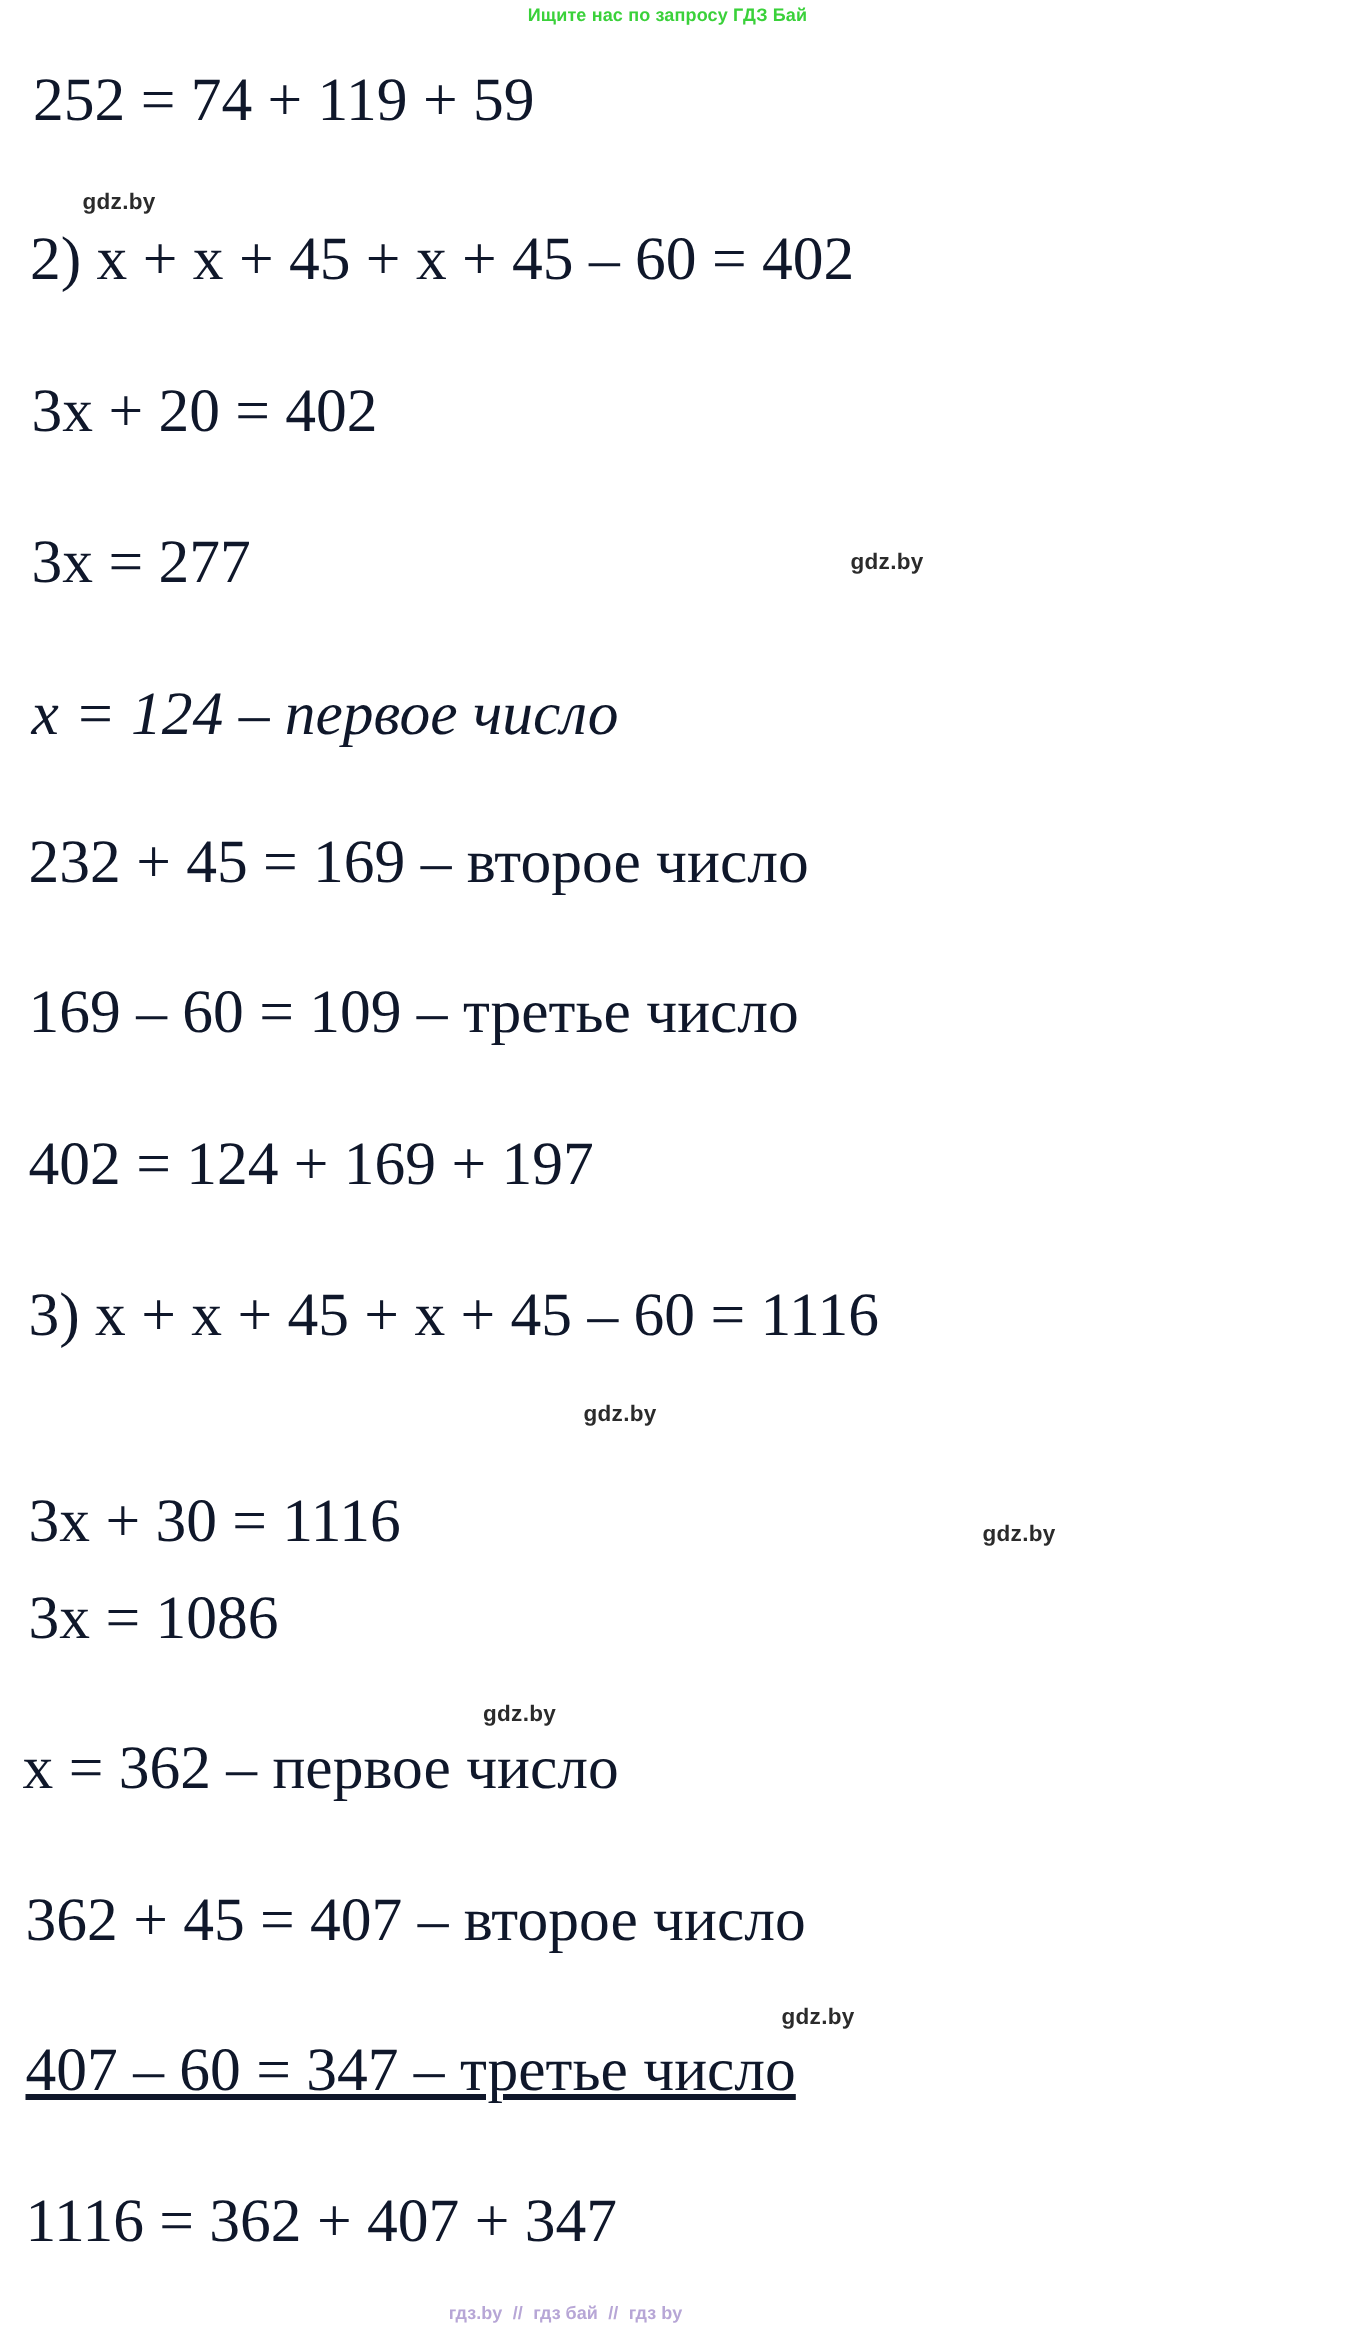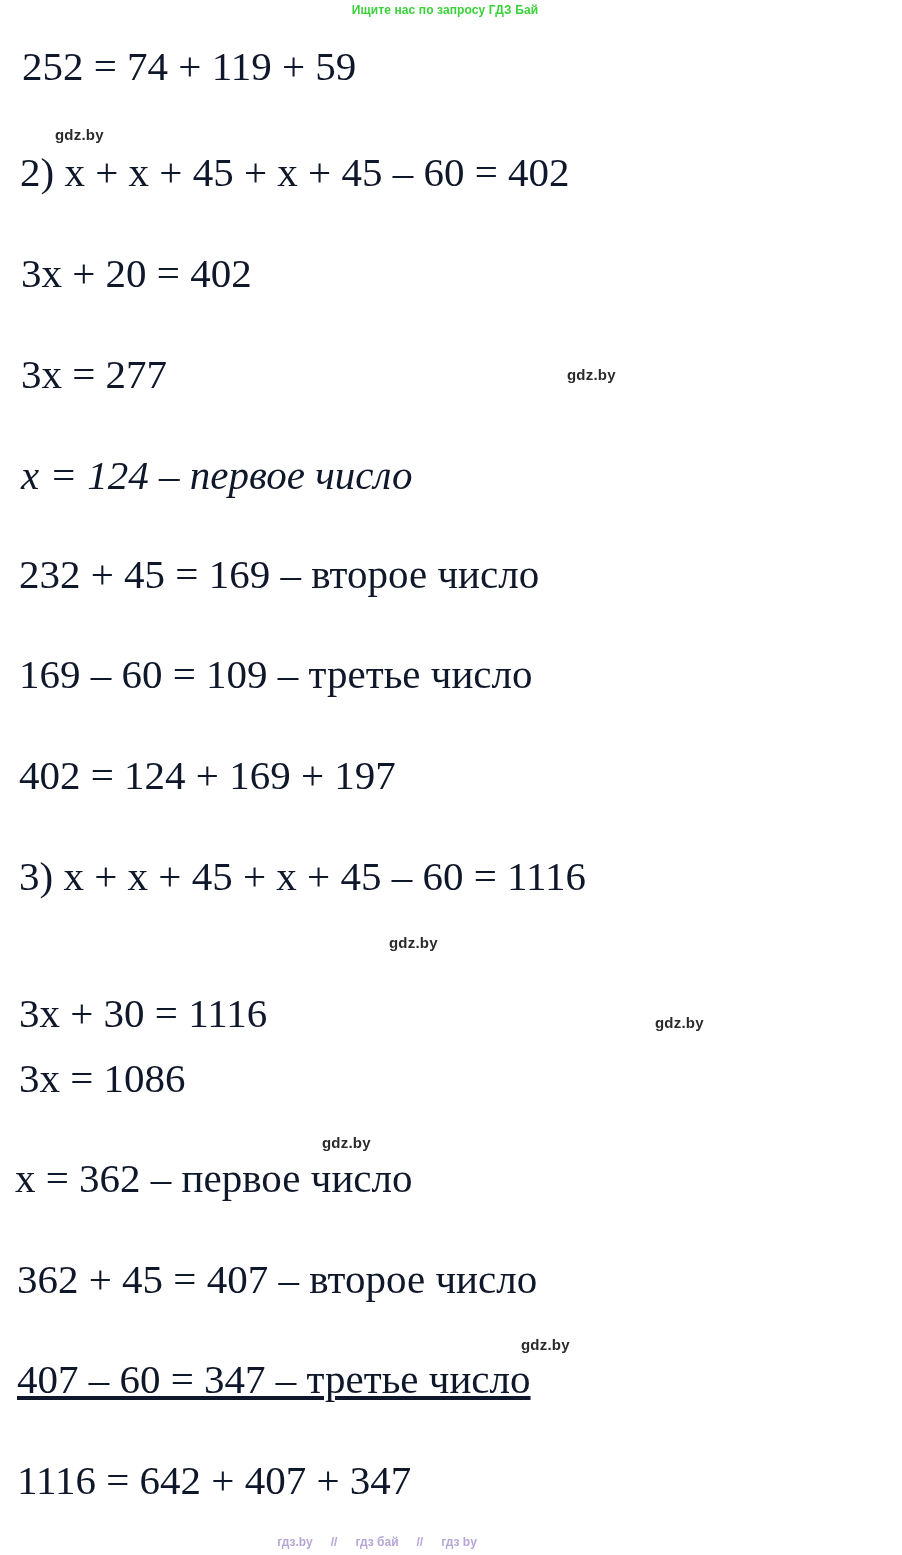--- a/index.html
+++ b/index.html
@@ -30,21 +30,21 @@
     letter-spacing: 0.1px;
   }
   .bottom-banner {
     position: absolute;
     bottom: 6px;
     left: 0;
     width: 754px;
     display: flex;
     align-items: center;
     justify-content: center;
-    gap: 18px;
+    gap: 7px;
     font-family: "Liberation Sans", sans-serif;
     font-size: 12px;
     font-weight: bold;
     color: #b7a6d6;
   }
   .bottom-banner span.sep {
     color: #b7a6d6;
     font-weight: bold;
   }
   .content {
@@ -84,21 +84,21 @@
   <div class="line" style="left:21px; top:435px;font-style:italic;">х = 124 – первое число</div>
   <div class="line" style="left:19px; top:534px;">232 + 45 = 169 – второе число</div>
   <div class="line" style="left:19px; top:634px;">169 – 60 = 109 – третье число</div>
   <div class="line" style="left:19px; top:735px;">402 = 124 + 169 + 197</div>
   <div class="line" style="left:19px; top:836px;">3) х + х + 45 + х + 45 – 60 = 1116</div>
   <div class="line" style="left:19px; top:937px;margin-top:36px;">3х + 30 = 1116</div>
   <div class="line" style="left:19px; top:1038px;">3х = 1086</div>
   <div class="line" style="left:15px; top:1138px;">х = 362 – первое число</div>
   <div class="line" style="left:17px; top:1239px;">362 + 45 = 407 – второе число</div>
   <div class="line" style="left:17px; top:1339px;text-decoration:underline;">407 – 60 = 347 – третье число</div>
-  <div class="line" style="left:17px; top:1440px;">1116 = 642 + 407 + 347</div>
+  <div class="line" style="left:17px; top:1440px;">1116 = 362 + 407 + 347</div>
 
   <div class="wm" style="left:55px; top:106px;">gdz.by</div>
   <div class="wm" style="left:567px; top:346px;">gdz.by</div>
   <div class="wm" style="left:389px; top:914px;">gdz.by</div>
   <div class="wm" style="left:655px; top:994px;">gdz.by</div>
   <div class="wm" style="left:322px; top:1114px;">gdz.by</div>
   <div class="wm" style="left:521px; top:1316px;">gdz.by</div>
 </div>
 
 <div class="bottom-banner">

